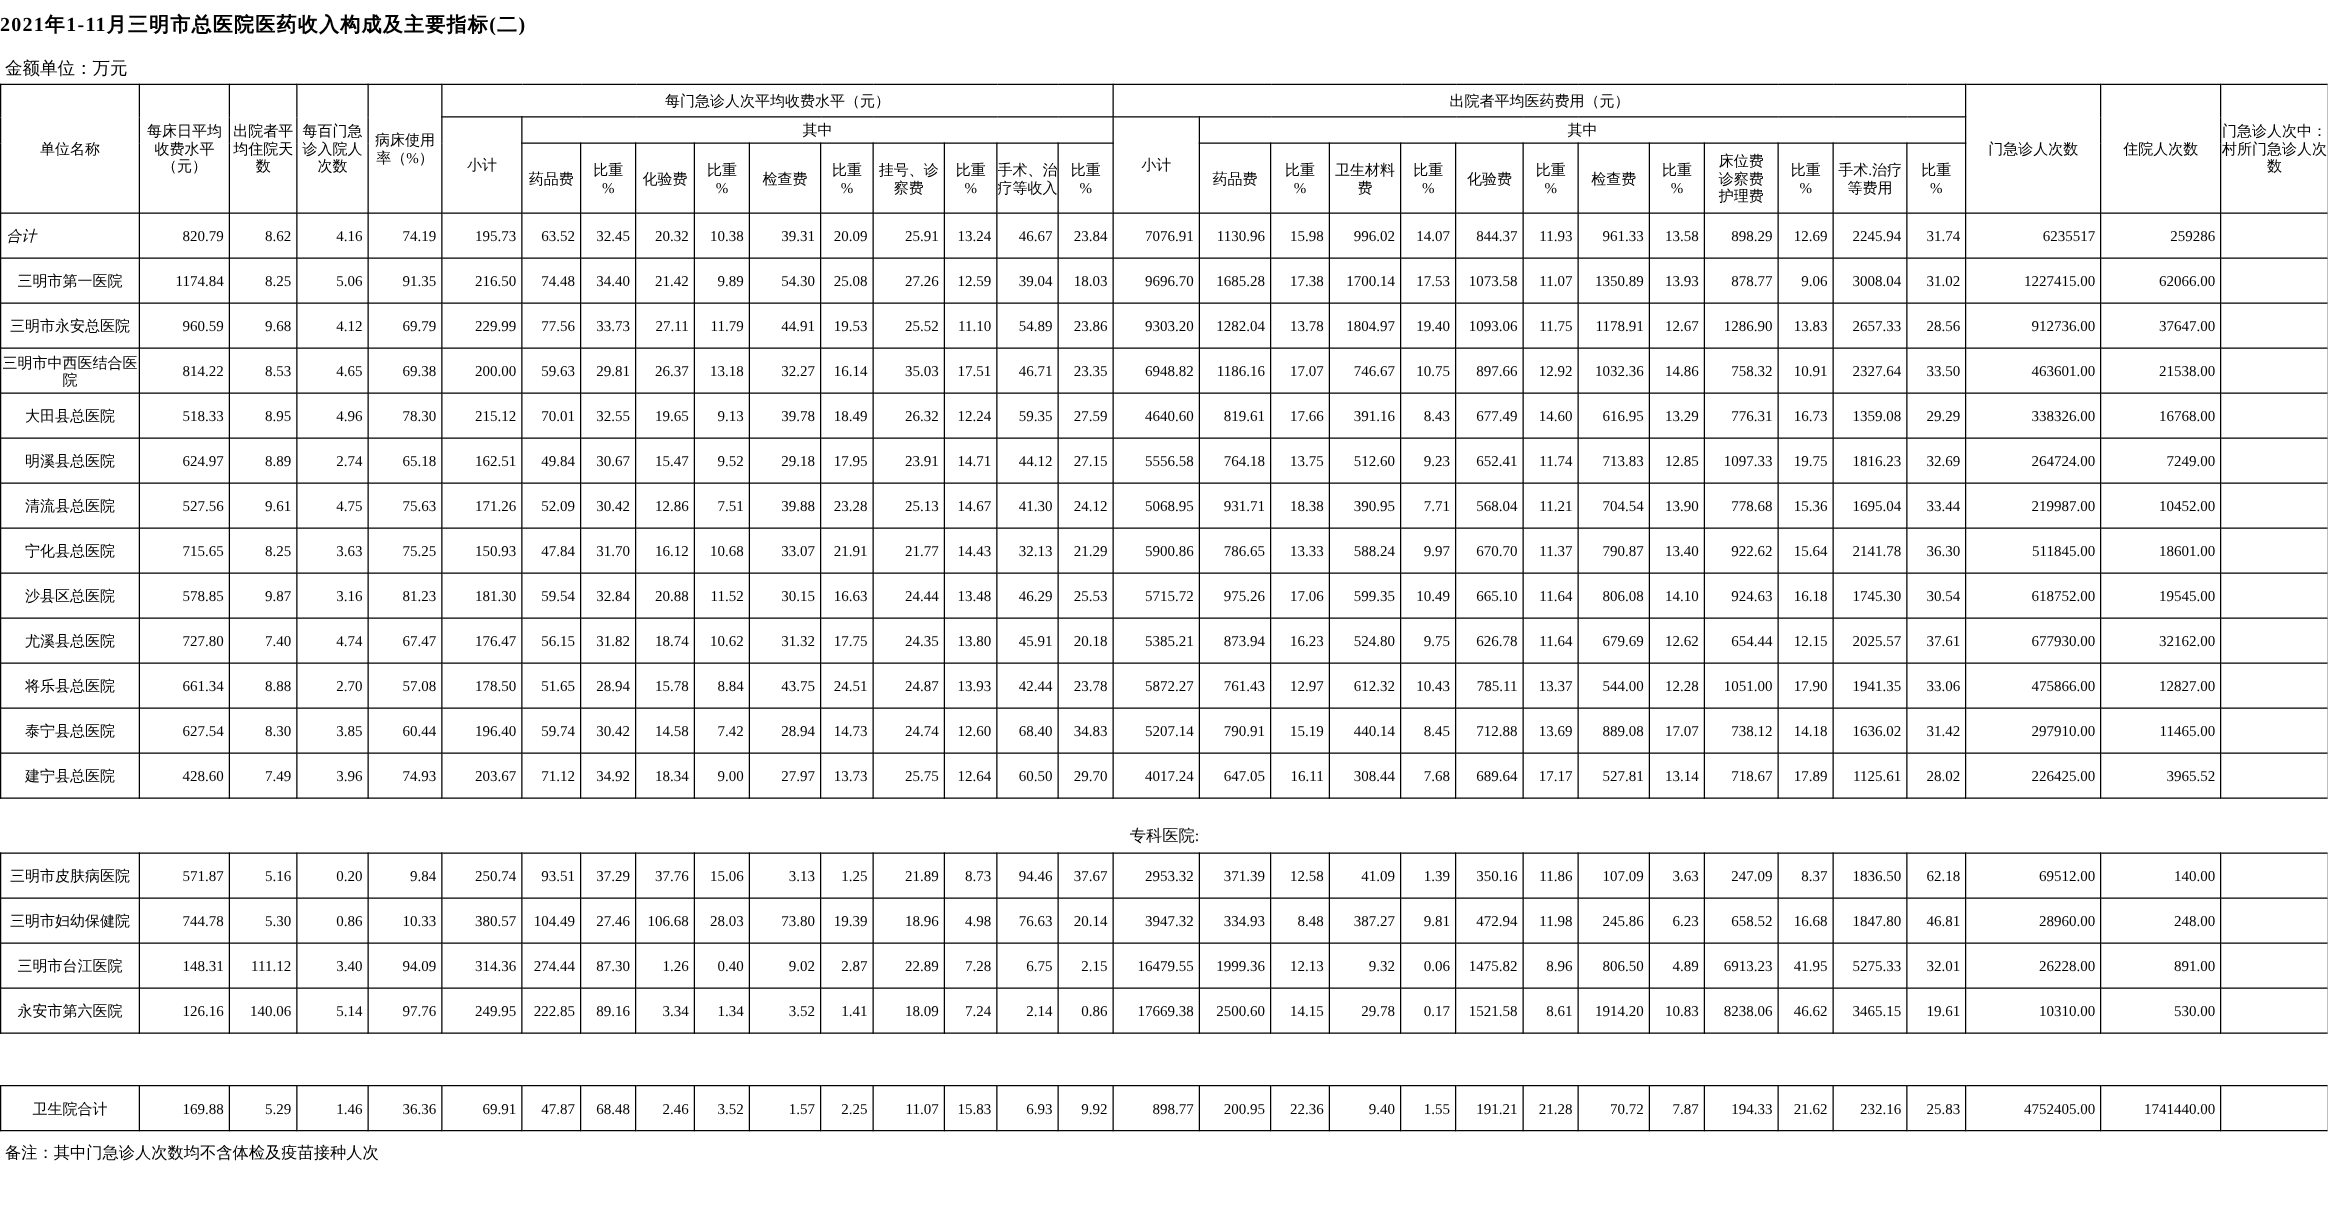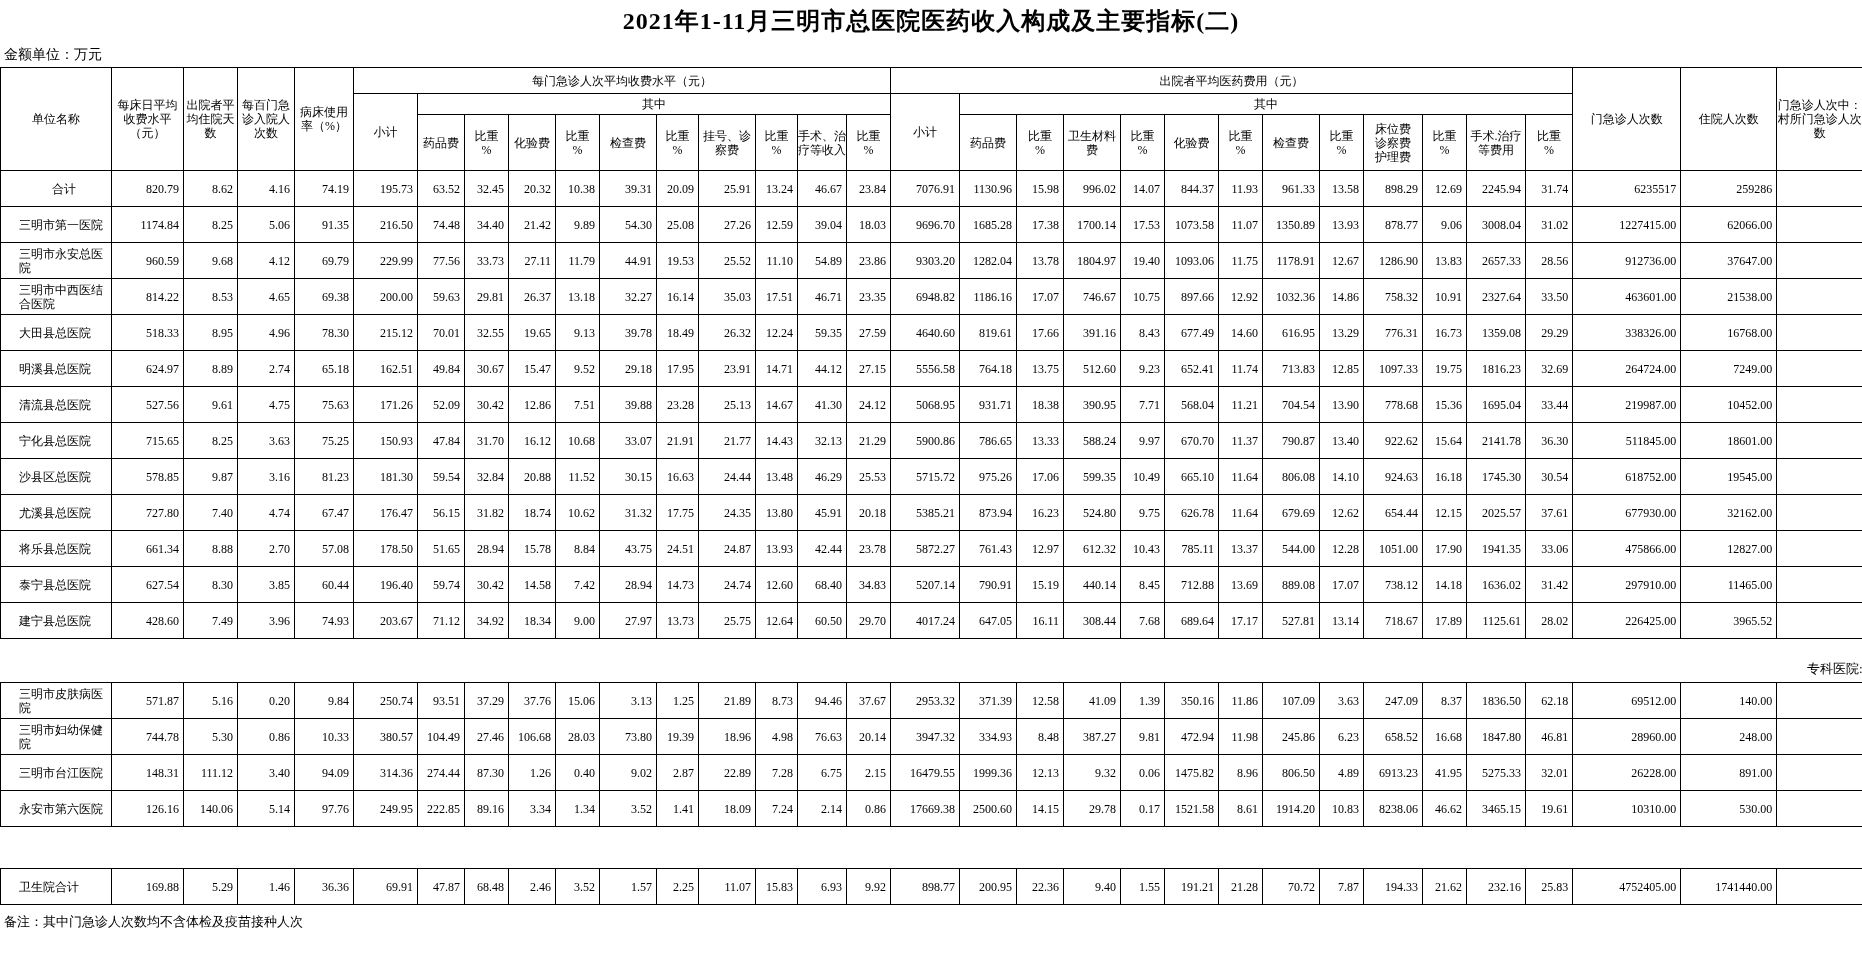--- a/index.html
+++ b/index.html
@@ -1,28 +1,28 @@
 <!DOCTYPE html>
 <html><head>
 <meta charset="utf-8">
 <style>
   html,body{margin:0;padding:0;background:#fff;}
   #page{width:1862px;min-height:964px;background:#fff;color:#000;
         font-family:"Liberation Serif", serif;box-sizing:border-box;padding:6px 0 10px 0;}
-  #title{font-size:24px;font-weight:bold;text-align:center;line-height:30px;letter-spacing:1px;}
+  #title{font-size:16px;font-weight:bold;text-align:left;line-height:30px;letter-spacing:1px;}
   #unit-label{font-size:14px;margin:10px 0 3px 4px;}
   table{border-collapse:collapse;table-layout:fixed;width:1862px;}
   th,td{border:1px solid #000;font-size:12px;line-height:14px;overflow:hidden;
         vertical-align:middle;padding:0;font-weight:normal;word-break:break-all;}
   thead tr.h1{height:26px;} thead tr.h2{height:21px;} thead tr.h3{height:56px;}
   tbody tr{height:36px;}
   td.num{text-align:right;padding-right:4px;}
-  td.name{text-align:left;padding-left:18px;}
-  td.ctr{text-align:center;padding-left:16px;}
-  td.nb{border:none;text-align:right;padding-left:0;font-size:13px;}
+  td.name{text-align:center;padding-left:0;}
+  td.ctr{text-align:left;padding-left:4px;font-style:italic;}
+  td.nb{border:none;text-align:center;padding-left:0;font-size:13px;}
   th.pre{white-space:pre-line;}
   #footnote{font-size:13px;margin:8px 16px 0 4px;}
 </style>
 </head>
 <body>
 
 <div id="page">
   <div id="title">2021年1-11月三明市总医院医药收入构成及主要指标(二)</div>
   <div id="unit-label">金额单位：万元</div>
 

